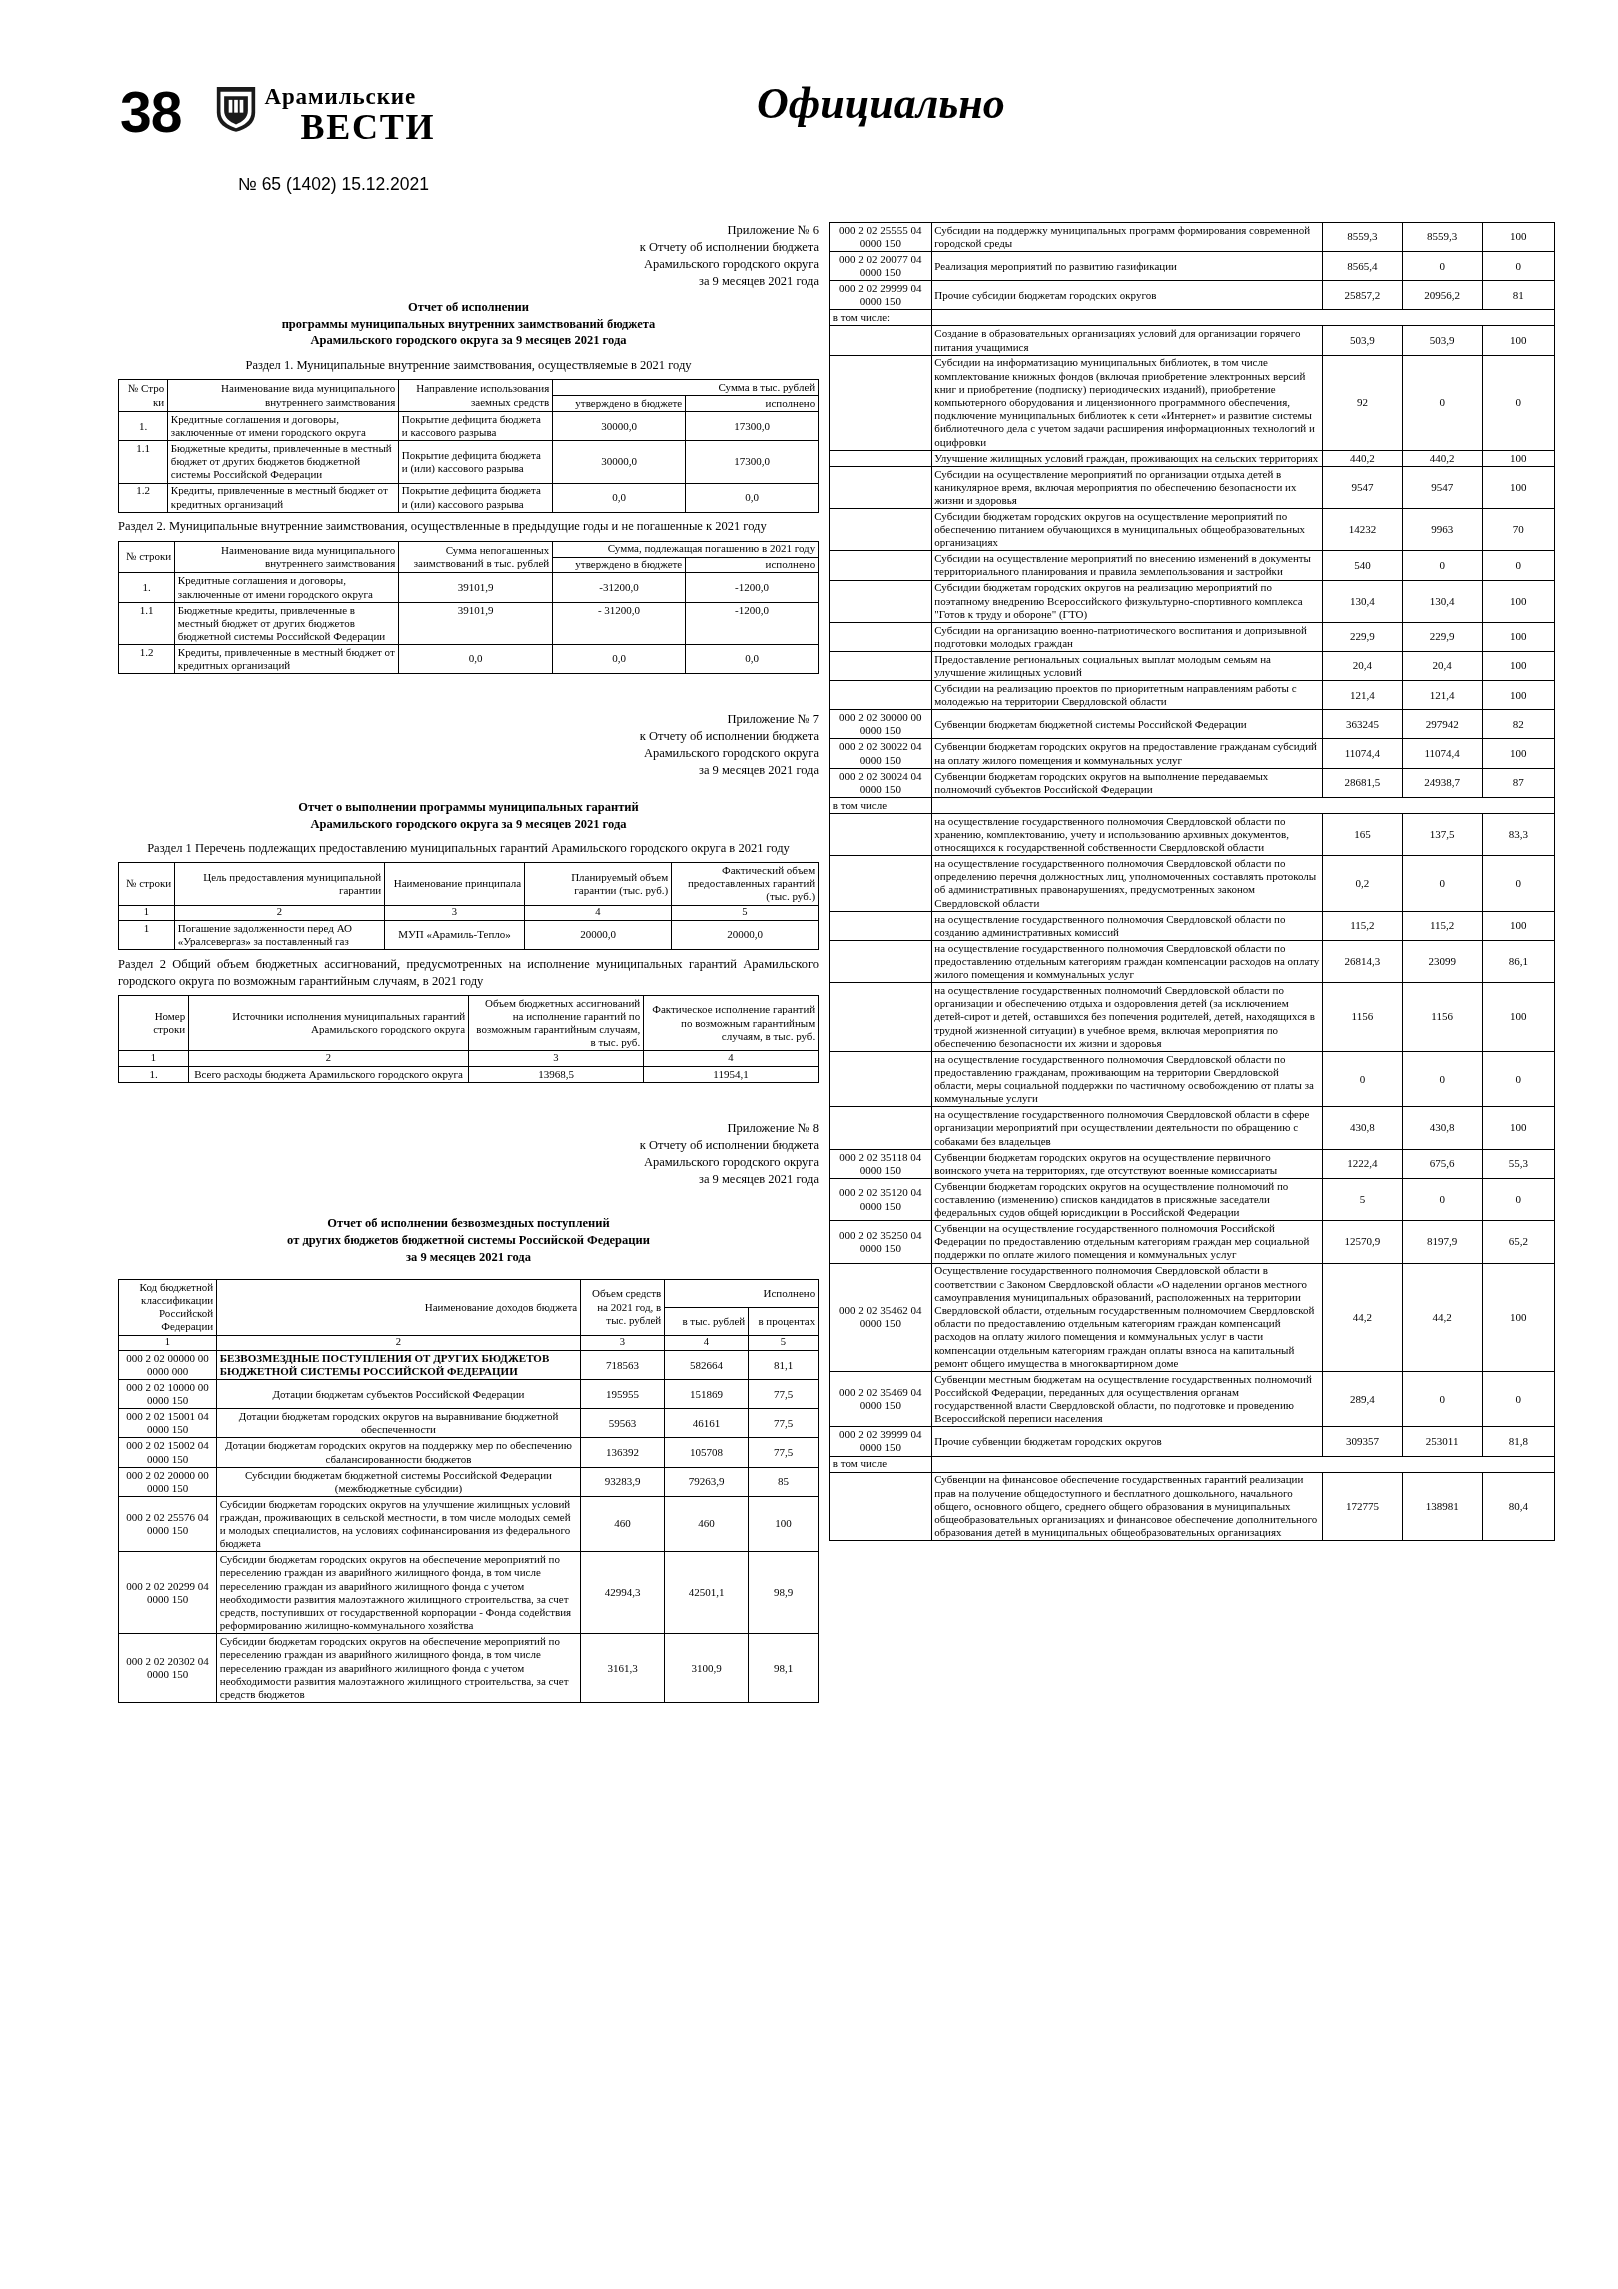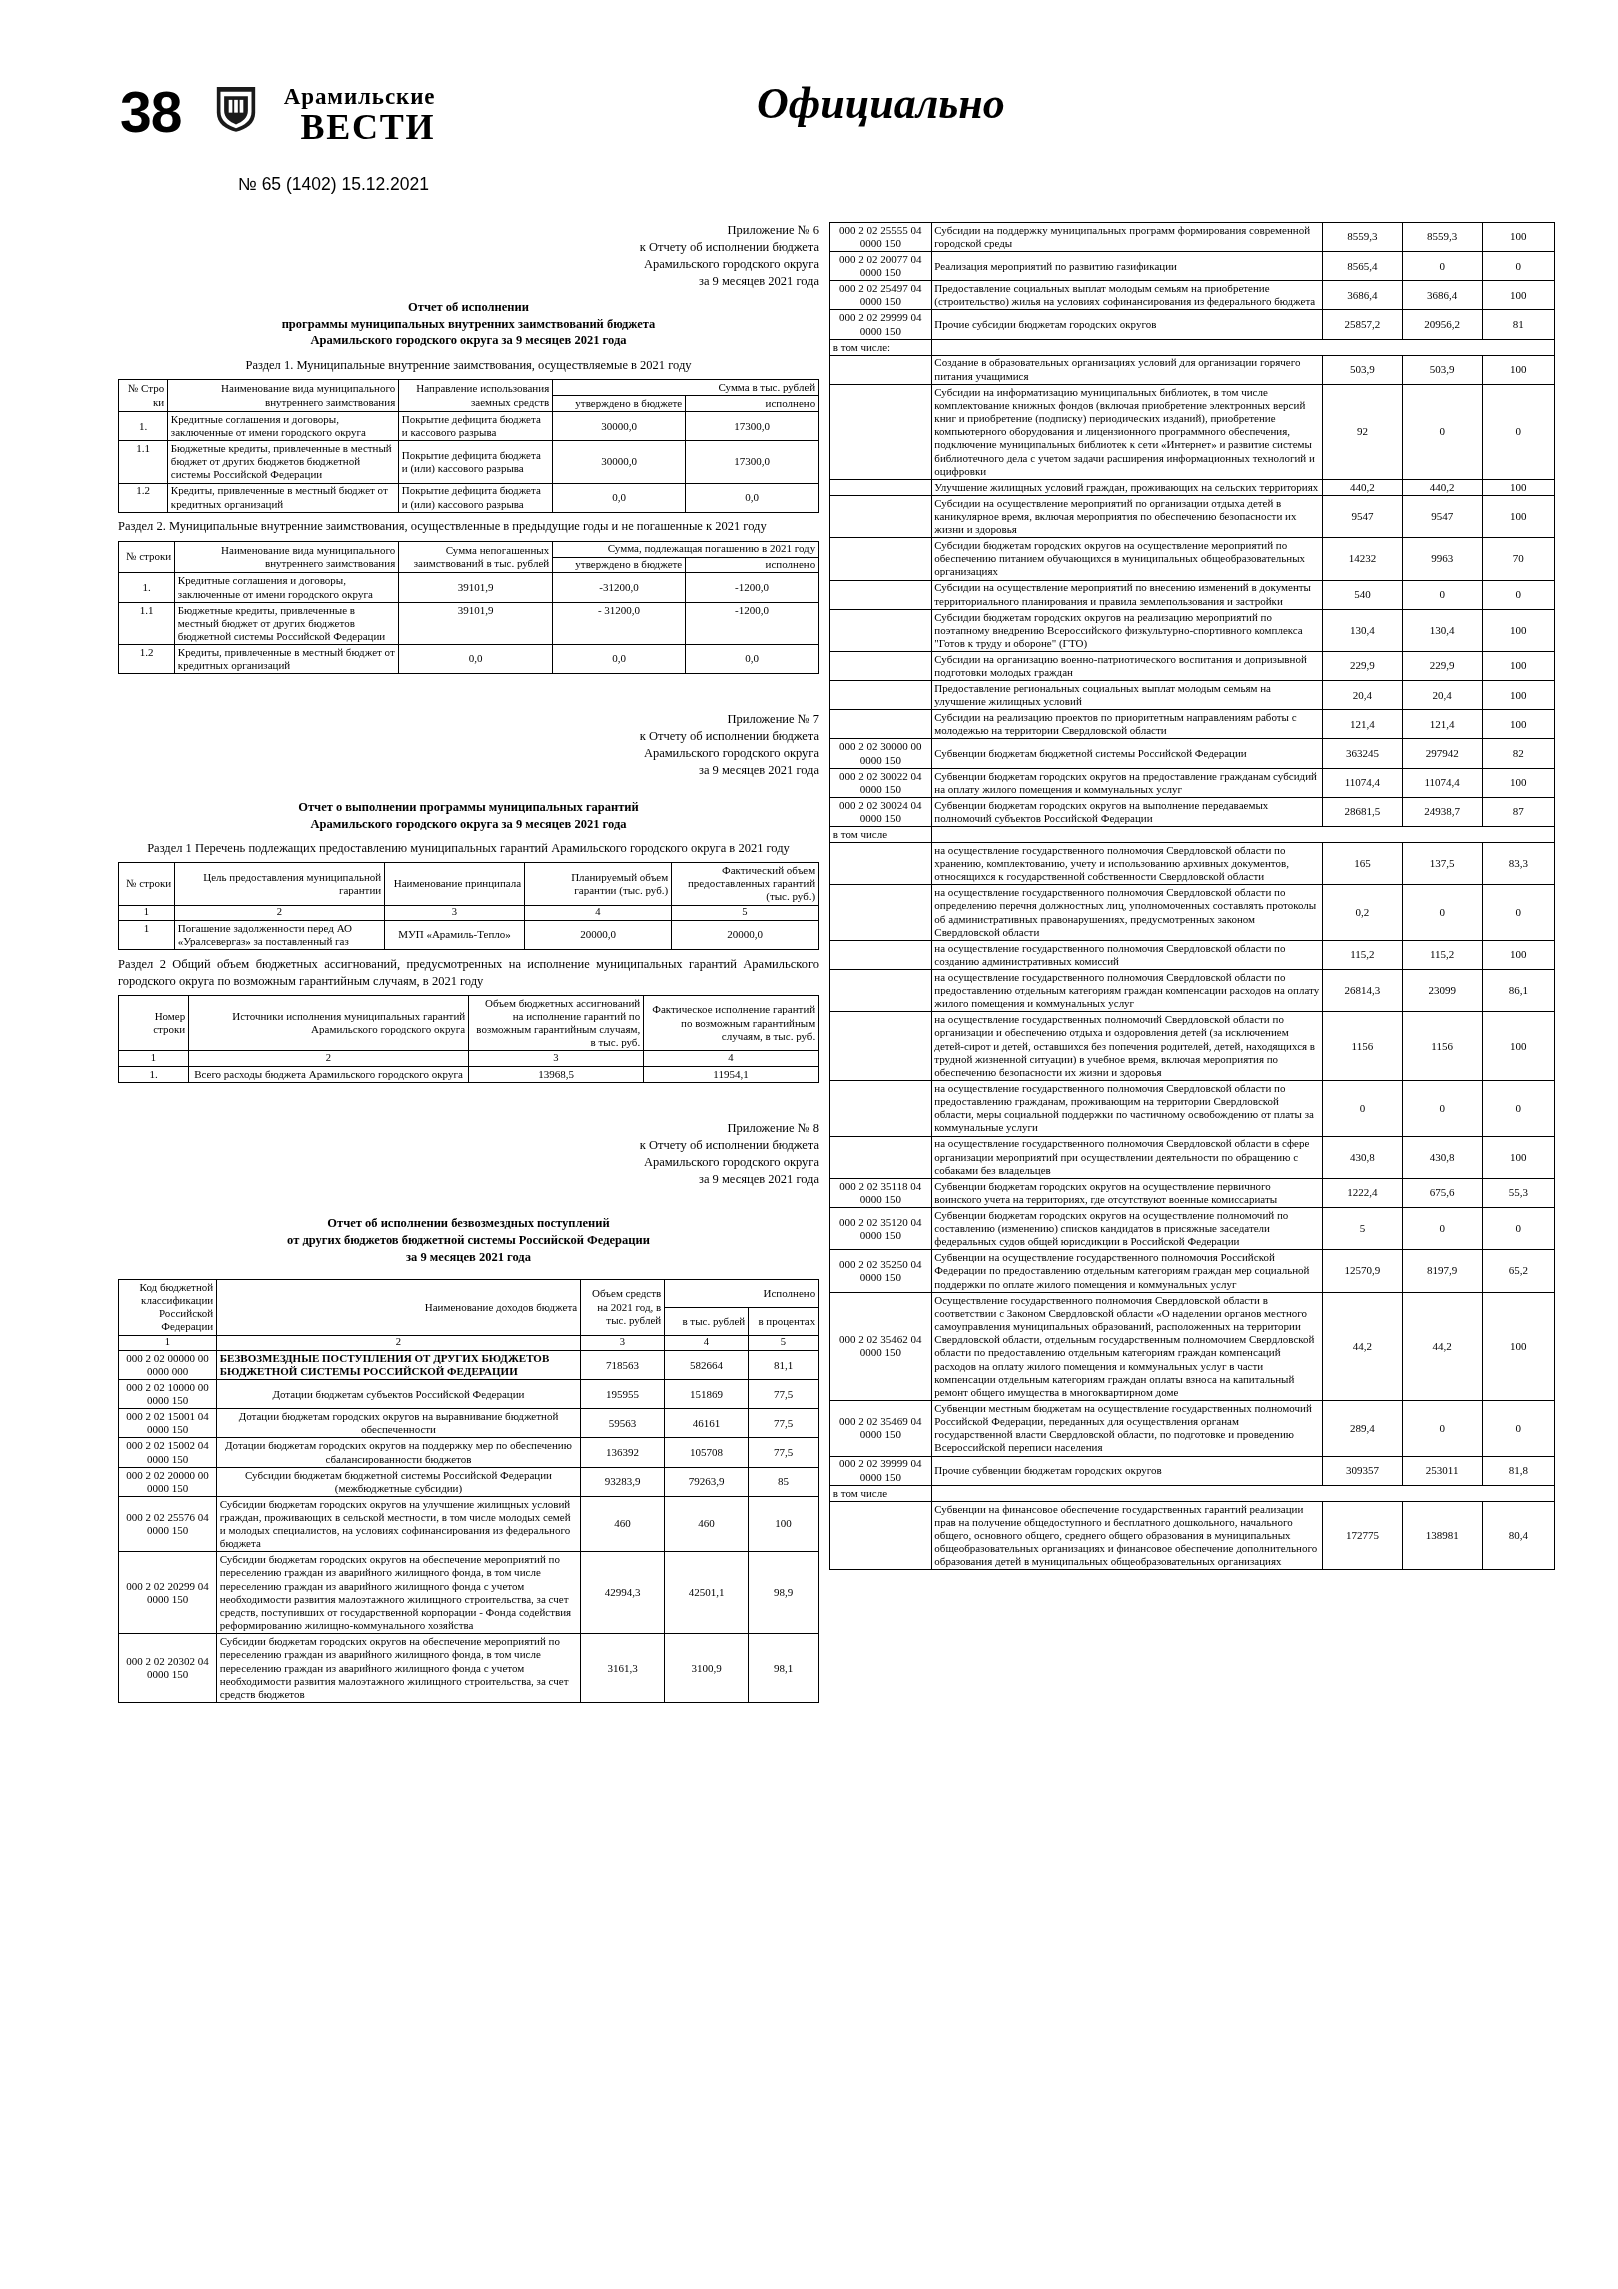--- a/index.html
+++ b/index.html
@@ -1,19 +1,19 @@
 <!DOCTYPE html>
 <html lang="ru" style="font-size:14.8px"><head>
 <meta charset="utf-8">
 <style>
   html,body{margin:0;padding:0;background:#ffffff;}
   body{width:1619px;height:2290px;font-family:"Liberation Serif", serif;color:#000;}
   .page{position:relative;width:1619px;height:2290px;box-sizing:border-box;padding:0;}
   
-  .masthead{position:relative;height:138px;text-align:right;}
+  .masthead{position:relative;height:138px;}
   .pagenum{position:absolute;left:120px;top:79px;font-family:"Liberation Sans", sans-serif;font-size:57px;font-weight:bold;letter-spacing:-0.9px;}
   .logo-wrap{position:absolute;left:215px;top:85px;display:flex;align-items:flex-start;}
   .logo-shield{width:42px;height:48px;margin-right:7.4px;}
   .logo-text{font-family:"Liberation Serif", serif;line-height:1;}
   .logo-line1{font-size:23px;font-weight:bold;letter-spacing:0.9px;}
   .logo-line2{font-size:36px;font-weight:bold;letter-spacing:1.8px;margin-top:0.9px;margin-left:36px;}
   .issue{position:absolute;left:238px;top:174px;font-family:"Liberation Sans", sans-serif;font-size:17.5px;}
   .officially{position:absolute;left:757px;top:78px;font-family:"Liberation Serif", serif;font-style:italic;font-size:44px;font-weight:bold;}
   
   .cols{position:absolute;left:0;top:222px;width:1619px;}
@@ -317,27 +317,20 @@
               <td class="c">100</td>
             </tr>
             <tr>
               <td class="c">000 2 02 20077 04 0000 150</td>
               <td class="l">Реализация мероприятий по развитию газификации</td>
               <td class="c">8565,4</td>
               <td class="c">0</td>
               <td class="c">0</td>
             </tr>
             <tr>
-              <td class="c">000 2 02 25497 04 0000 150</td>
-              <td class="l">Предоставление социальных выплат молодым семьям на приобретение (строительство) жилья на условиях софинансирования из федерального бюджета</td>
-              <td class="c">3686,4</td>
-              <td class="c">3686,4</td>
-              <td class="c">100</td>
-            </tr>
-            <tr>
               <td class="c">000 2 02 29999 04 0000 150</td>
               <td class="l">Прочие субсидии бюджетам городских округов</td>
               <td class="c">25857,2</td>
               <td class="c">20956,2</td>
               <td class="c">81</td>
             </tr>
             <tr>
               <td class="l">в том числе:</td>
               <td colspan="4">&nbsp;</td>
             </tr>

